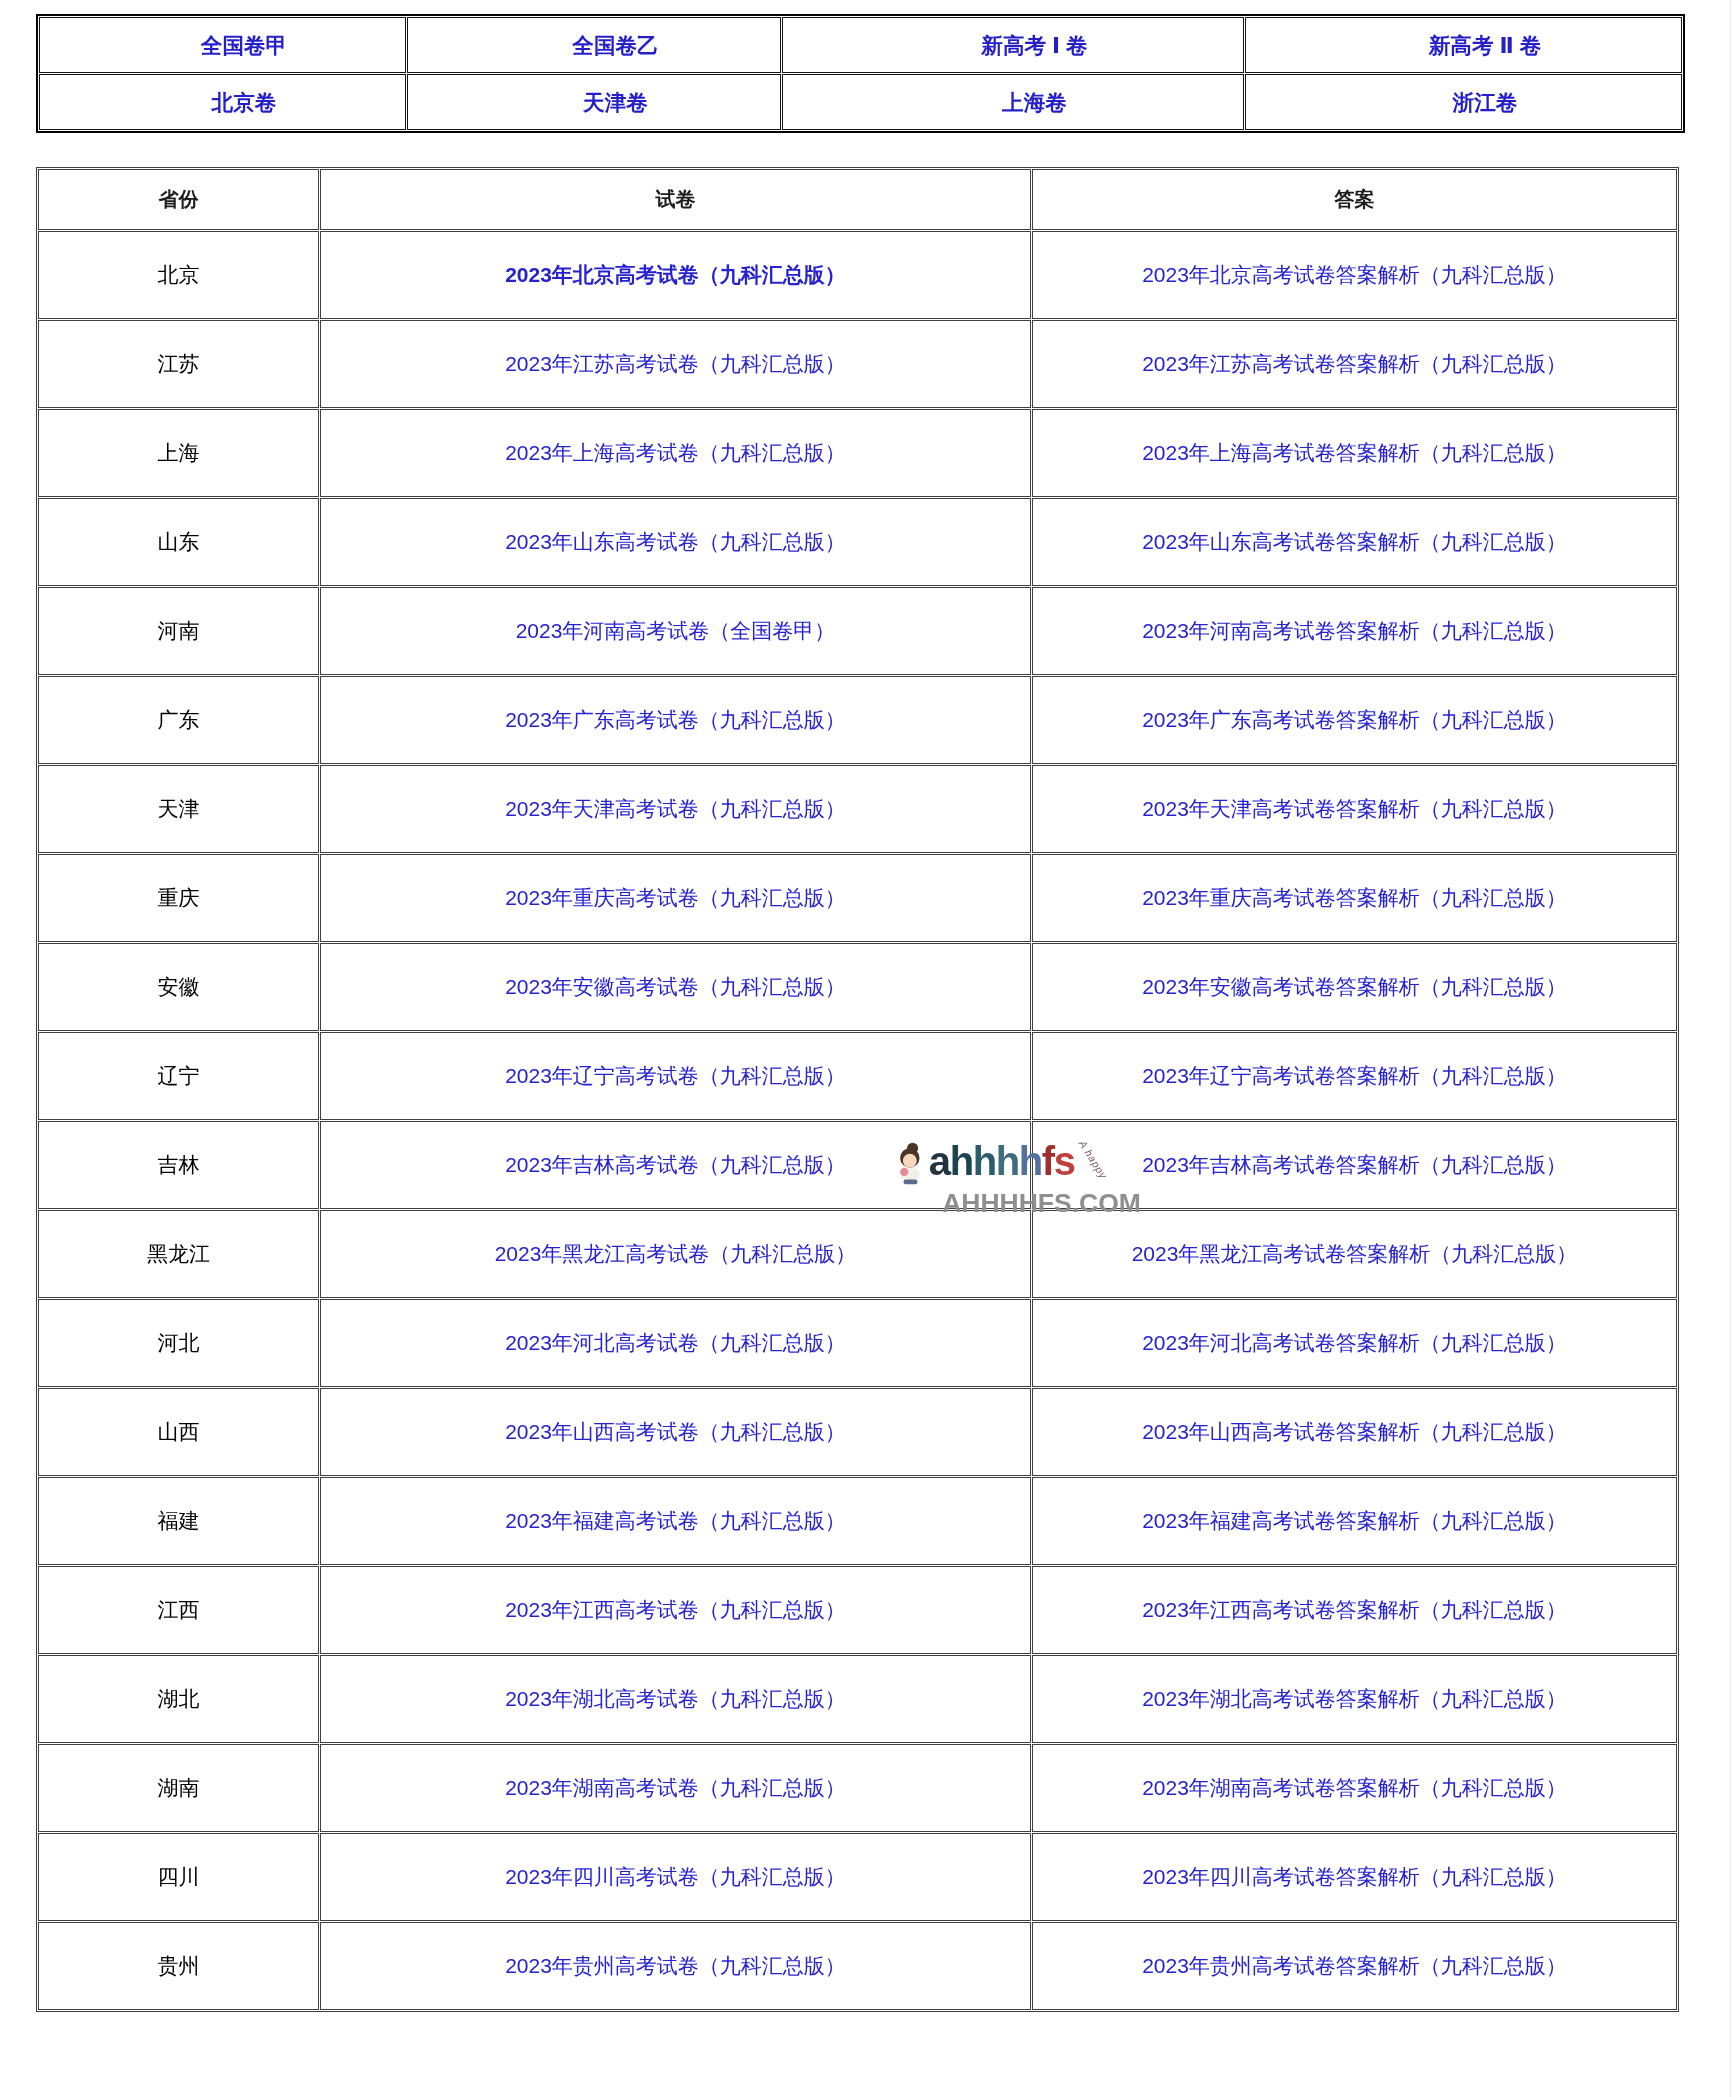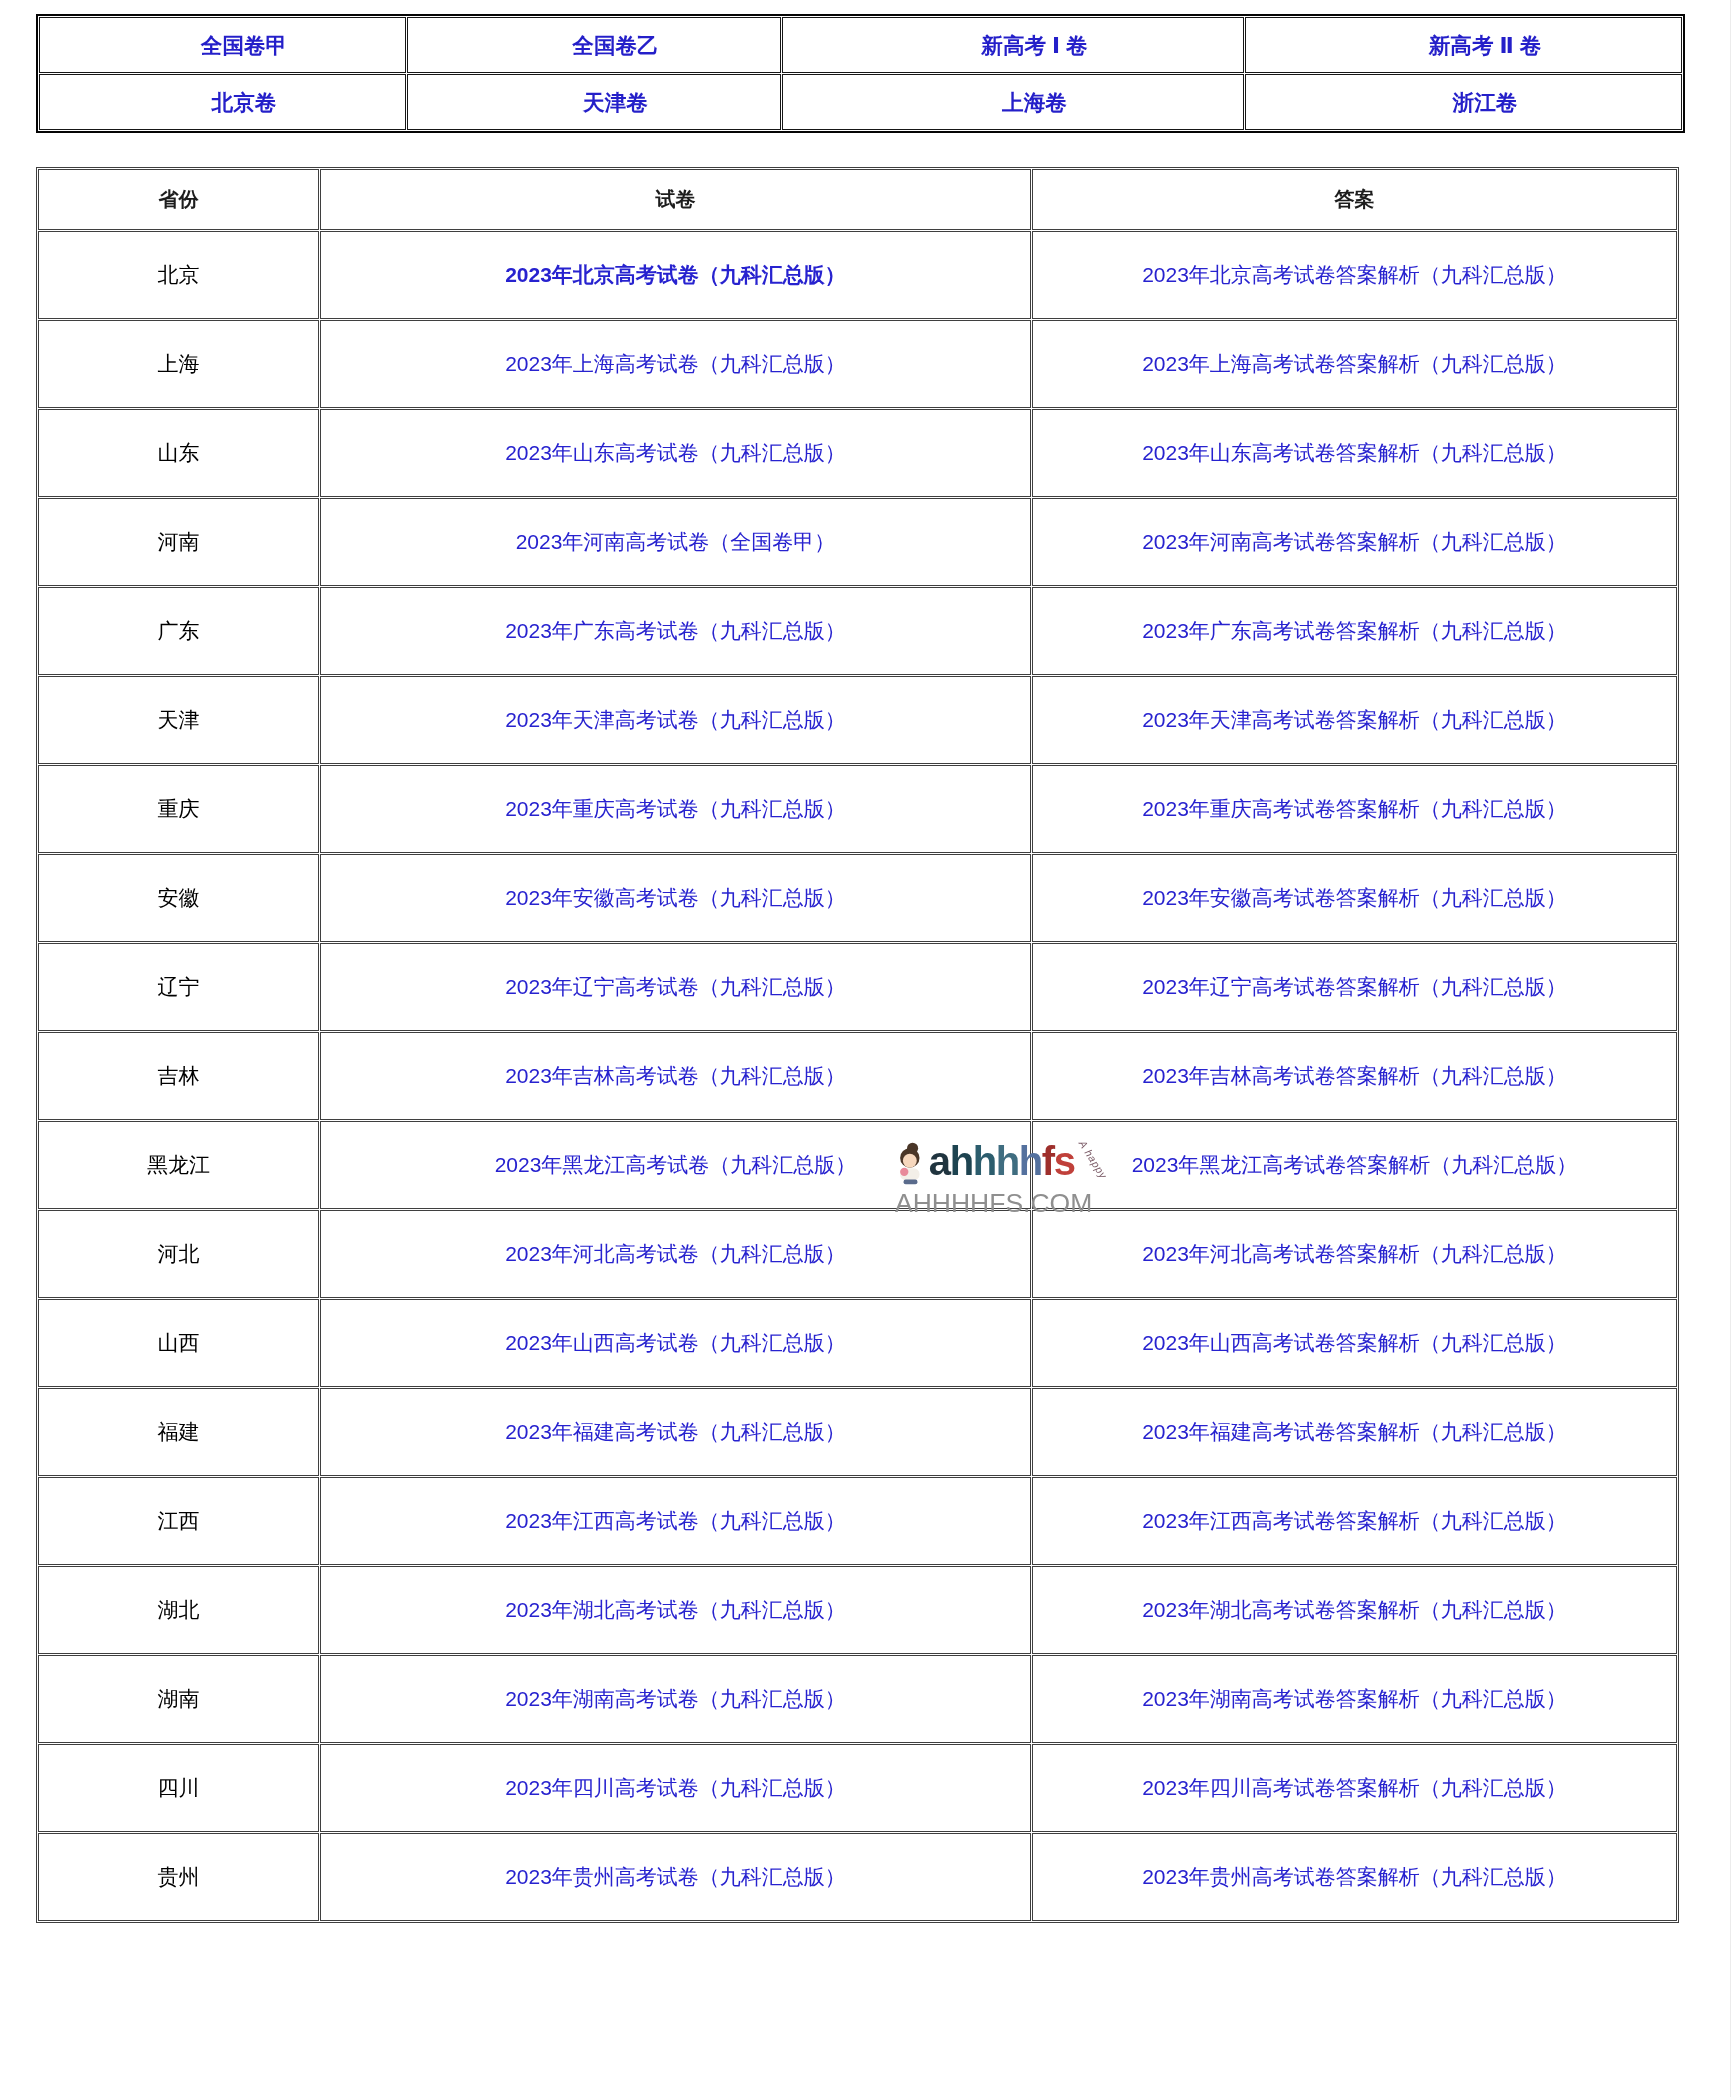--- a/index.html
+++ b/index.html
@@ -28,21 +28,21 @@
   .bold-link{font-weight:bold;}
 
   
   .watermark{position:absolute;left:895px;top:1142px;width:293px;z-index:5;pointer-events:none;}
   .wm-row1{display:flex;align-items:flex-start;}
   .wm-icon{width:31px;height:43px;margin-right:2.8px;flex:0 0 auto;}
   .wm-logo{font-weight:bold;font-size:40px;line-height:0.95;letter-spacing:-1.4px;}
   .wm-logo span{display:inline-block;}
   .wm-script{position:absolute;left:192px;top:-4.2px;font-size:10.5px;font-style:italic;
              color:var(--wm-script,#7a5a66);transform:rotate(58deg);transform-origin:left top;letter-spacing:0.7px;}
-  .wm-site{margin-top:2.8px;font-size:26.5px;font-weight:normal;color:var(--wm-site,#8f8f8f);letter-spacing:0px;}
+  .wm-site{margin-top:2.8px;font-size:26.5px;font-weight:bold;color:var(--wm-site,#8f8f8f);letter-spacing:0px;text-align:center;}
 
   .edge-line{position:absolute;top:0;right:2.1px;width:1.4px;height:100%;background:#ececec;}
 </style>
 </head>
 <body>
 
 <table class="nav-table">
   <colgroup>
       <col style="width:367px">
       <col style="width:374px">
@@ -76,20 +76,25 @@
       <th>省份</th>
       <th>试卷</th>
       <th>答案</th>
     </tr>
   </thead>
   <tbody id="main-body">
       <tr>
         <td><span class="province">北京</span></td>
         <td><a class="cell-link bold-link" href="#">2023年北京高考试卷（九科汇总版）</a></td>
         <td><a class="cell-link" href="#">2023年北京高考试卷答案解析（九科汇总版）</a></td>
+      </tr>
+      <tr>
+        <td><span class="province">江苏</span></td>
+        <td><a class="cell-link" href="#">2023年江苏高考试卷（九科汇总版）</a></td>
+        <td><a class="cell-link" href="#">2023年江苏高考试卷答案解析（九科汇总版）</a></td>
       </tr>
       <tr>
         <td><span class="province">上海</span></td>
         <td><a class="cell-link" href="#">2023年上海高考试卷（九科汇总版）</a></td>
         <td><a class="cell-link" href="#">2023年上海高考试卷答案解析（九科汇总版）</a></td>
       </tr>
       <tr>
         <td><span class="province">山东</span></td>
         <td><a class="cell-link" href="#">2023年山东高考试卷（九科汇总版）</a></td>
         <td><a class="cell-link" href="#">2023年山东高考试卷答案解析（九科汇总版）</a></td>

